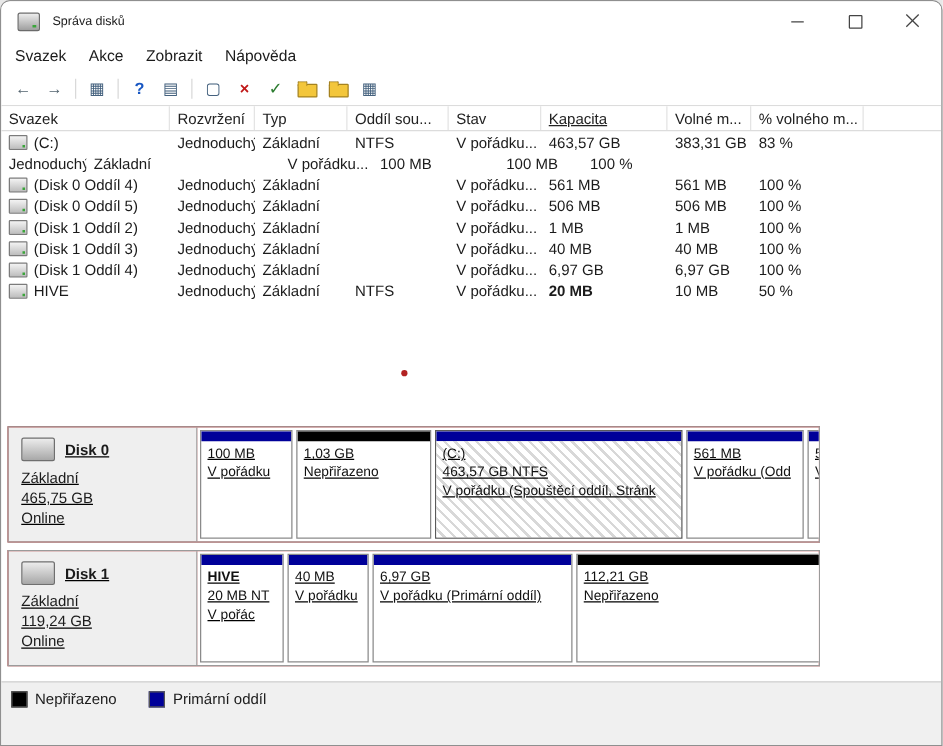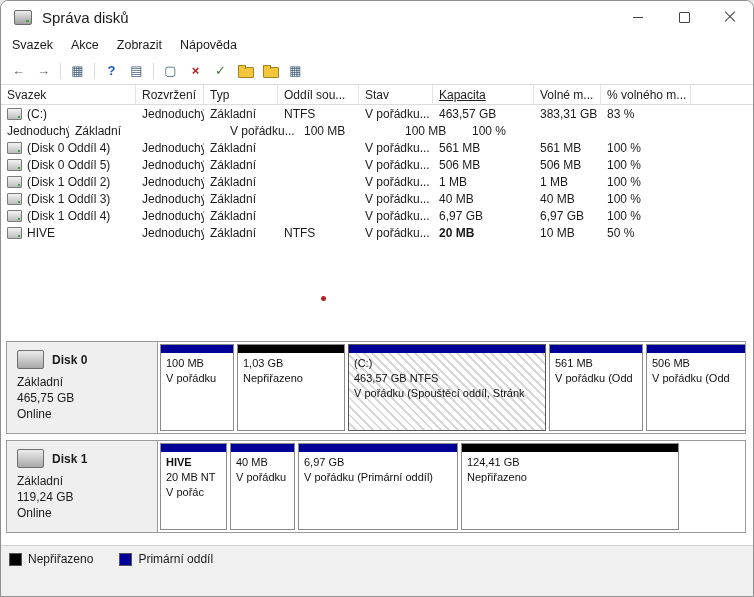--- a/index.html
+++ b/index.html
@@ -2,21 +2,21 @@
 <html><head>
 <meta charset="utf-8">
 <style>
   html,body{margin:0;padding:0;background:#e8e8e8;}
   body{width:754px;height:597px;font-family:"Liberation Sans","DejaVu Sans",sans-serif;-webkit-font-smoothing:antialiased;}
   .window{position:absolute;top:0;left:0;width:752px;height:595px;background:#ffffff;border:1px solid #8f8f8f;border-radius:8px 8px 0 0;overflow:hidden;}
   
   .titlebar{position:absolute;top:0;left:0;right:0;height:32px;display:flex;align-items:center;background:#ffffff;}
   .app-ico{width:16px;height:13px;border:1px solid #6b6b6b;border-radius:2px;background:linear-gradient(#ececec,#9f9f9f);position:relative;margin-left:13px;flex:none;}
   .app-ico::after{content:"";position:absolute;right:2px;bottom:2px;width:3px;height:2px;background:#3aa53a;}
-  .title-text{margin-left:10px;font-size:15px;color:#1b1b1b;}
+  .title-text{margin-left:10px;font-size:10px;color:#1b1b1b;}
   .win-controls{margin-left:auto;display:flex;height:100%;}
   .win-btn{width:46px;height:100%;display:flex;align-items:center;justify-content:center;position:relative;cursor:default;}
   .win-btn.min::before{content:"";width:10px;height:1px;background:#444;}
   .win-btn.max::before{content:"";width:9px;height:9px;border:1px solid #444;border-radius:1px;}
   .win-btn.close::before,.win-btn.close::after{content:"";position:absolute;width:14px;height:1px;background:#444;left:16px;top:15px;}
   .win-btn.close::before{transform:rotate(45deg);}
   .win-btn.close::after{transform:rotate(-45deg);}
   
   .menubar{position:absolute;top:32px;left:0;right:0;height:24px;display:flex;align-items:center;padding-left:2px;background:#fff;}
   .menu-item{padding:2px 9px;font-size:12.5px;color:#1b1b1b;}
@@ -31,21 +31,21 @@
   .listview{position:absolute;top:84px;left:0;right:0;height:252px;background:#fff;}
   .lv-header{display:flex;height:19px;border-bottom:1px solid #dcdcdc;}
   .lv-col{box-sizing:border-box;display:flex;align-items:center;padding:0 4px 0 6px;font-size:12px;color:#222;border-right:1px solid #e4e4e4;overflow:hidden;white-space:nowrap;flex:none;}
   .lv-row{display:flex;height:17px;}
   .lv-cell{box-sizing:border-box;display:flex;align-items:center;gap:5px;padding:0 4px 0 6px;font-size:12px;color:#1b1b1b;overflow:hidden;white-space:nowrap;flex:none;}
   .drive-ico{width:13px;height:10px;border:1px solid #7b7b7b;border-radius:1px;background:linear-gradient(#f3f3f3,#bdbdbd);flex:none;position:relative;}
   .drive-ico::after{content:"";position:absolute;right:1px;bottom:1px;width:2px;height:2px;background:#3aa53a;}
   .red-dot{position:absolute;left:320px;top:211px;width:5px;height:5px;border-radius:50%;background:#b22222;}
   
   .graphical{position:absolute;top:336px;left:0;right:0;height:208px;background:#fff;padding-top:4px;box-sizing:border-box;}
-  .disk-row{width:740px;height:93px;margin:0 0 6px 5px;display:flex;border:1px solid #9b9b9b;box-sizing:border-box;background:#b91c1c;}
+  .disk-row{width:650px;height:93px;margin:0 0 6px 5px;display:flex;border:1px solid #9b9b9b;box-sizing:border-box;background:#b91c1c;text-decoration:underline;}
   .disk-panel{width:151px;flex:none;background:#efefef;border-right:1px solid #9b9b9b;box-sizing:border-box;padding:8px 0 0 10px;}
   .dp-hdr{display:flex;align-items:center;gap:8px;margin-bottom:5px;}
   .disk-ico{width:25px;height:17px;border:1px solid #6f6f6f;border-radius:2px;background:linear-gradient(#ececec,#a8a8a8);flex:none;}
   .dp-name{font-size:12px;font-weight:bold;color:#1b1b1b;}
   .dp-line{font-size:12px;color:#1b1b1b;line-height:16px;}
   .parts{flex:1;display:flex;align-items:stretch;padding:2px;background:#fff;overflow:hidden;}
   .part{box-sizing:border-box;border:1px solid #8a8a8a;background:#fff;margin-right:3px;flex:none;display:flex;flex-direction:column;overflow:hidden;}
   .part .strip{height:8px;flex:none;}
   .pbody{flex:1;padding:3px 5px;font-size:11px;line-height:15px;white-space:nowrap;overflow:hidden;color:#111;}
   .part.selected{border-color:#5a5a5a;}
@@ -403,21 +403,21 @@
           <div class="part" style="width: 160px;">
             <div class="strip" style="background: rgb(0, 0, 153);"></div>
             <div class="pbody">
               <div class="pline">6,97 GB</div>
               <div class="pline">V pořádku (Primární oddíl)</div>
             </div>
           </div>
           <div class="part" style="width: 218px;">
             <div class="strip" style="background: rgb(0, 0, 0);"></div>
             <div class="pbody">
-              <div class="pline">124,41 GB</div>
+              <div class="pline">112,21 GB</div>
               <div class="pline">Nepřiřazeno</div>
             </div>
           </div>
         </div>
       </div>
     </div>
 
   <div class="footer">
     <div class="legend">
         <div class="legend-item">

